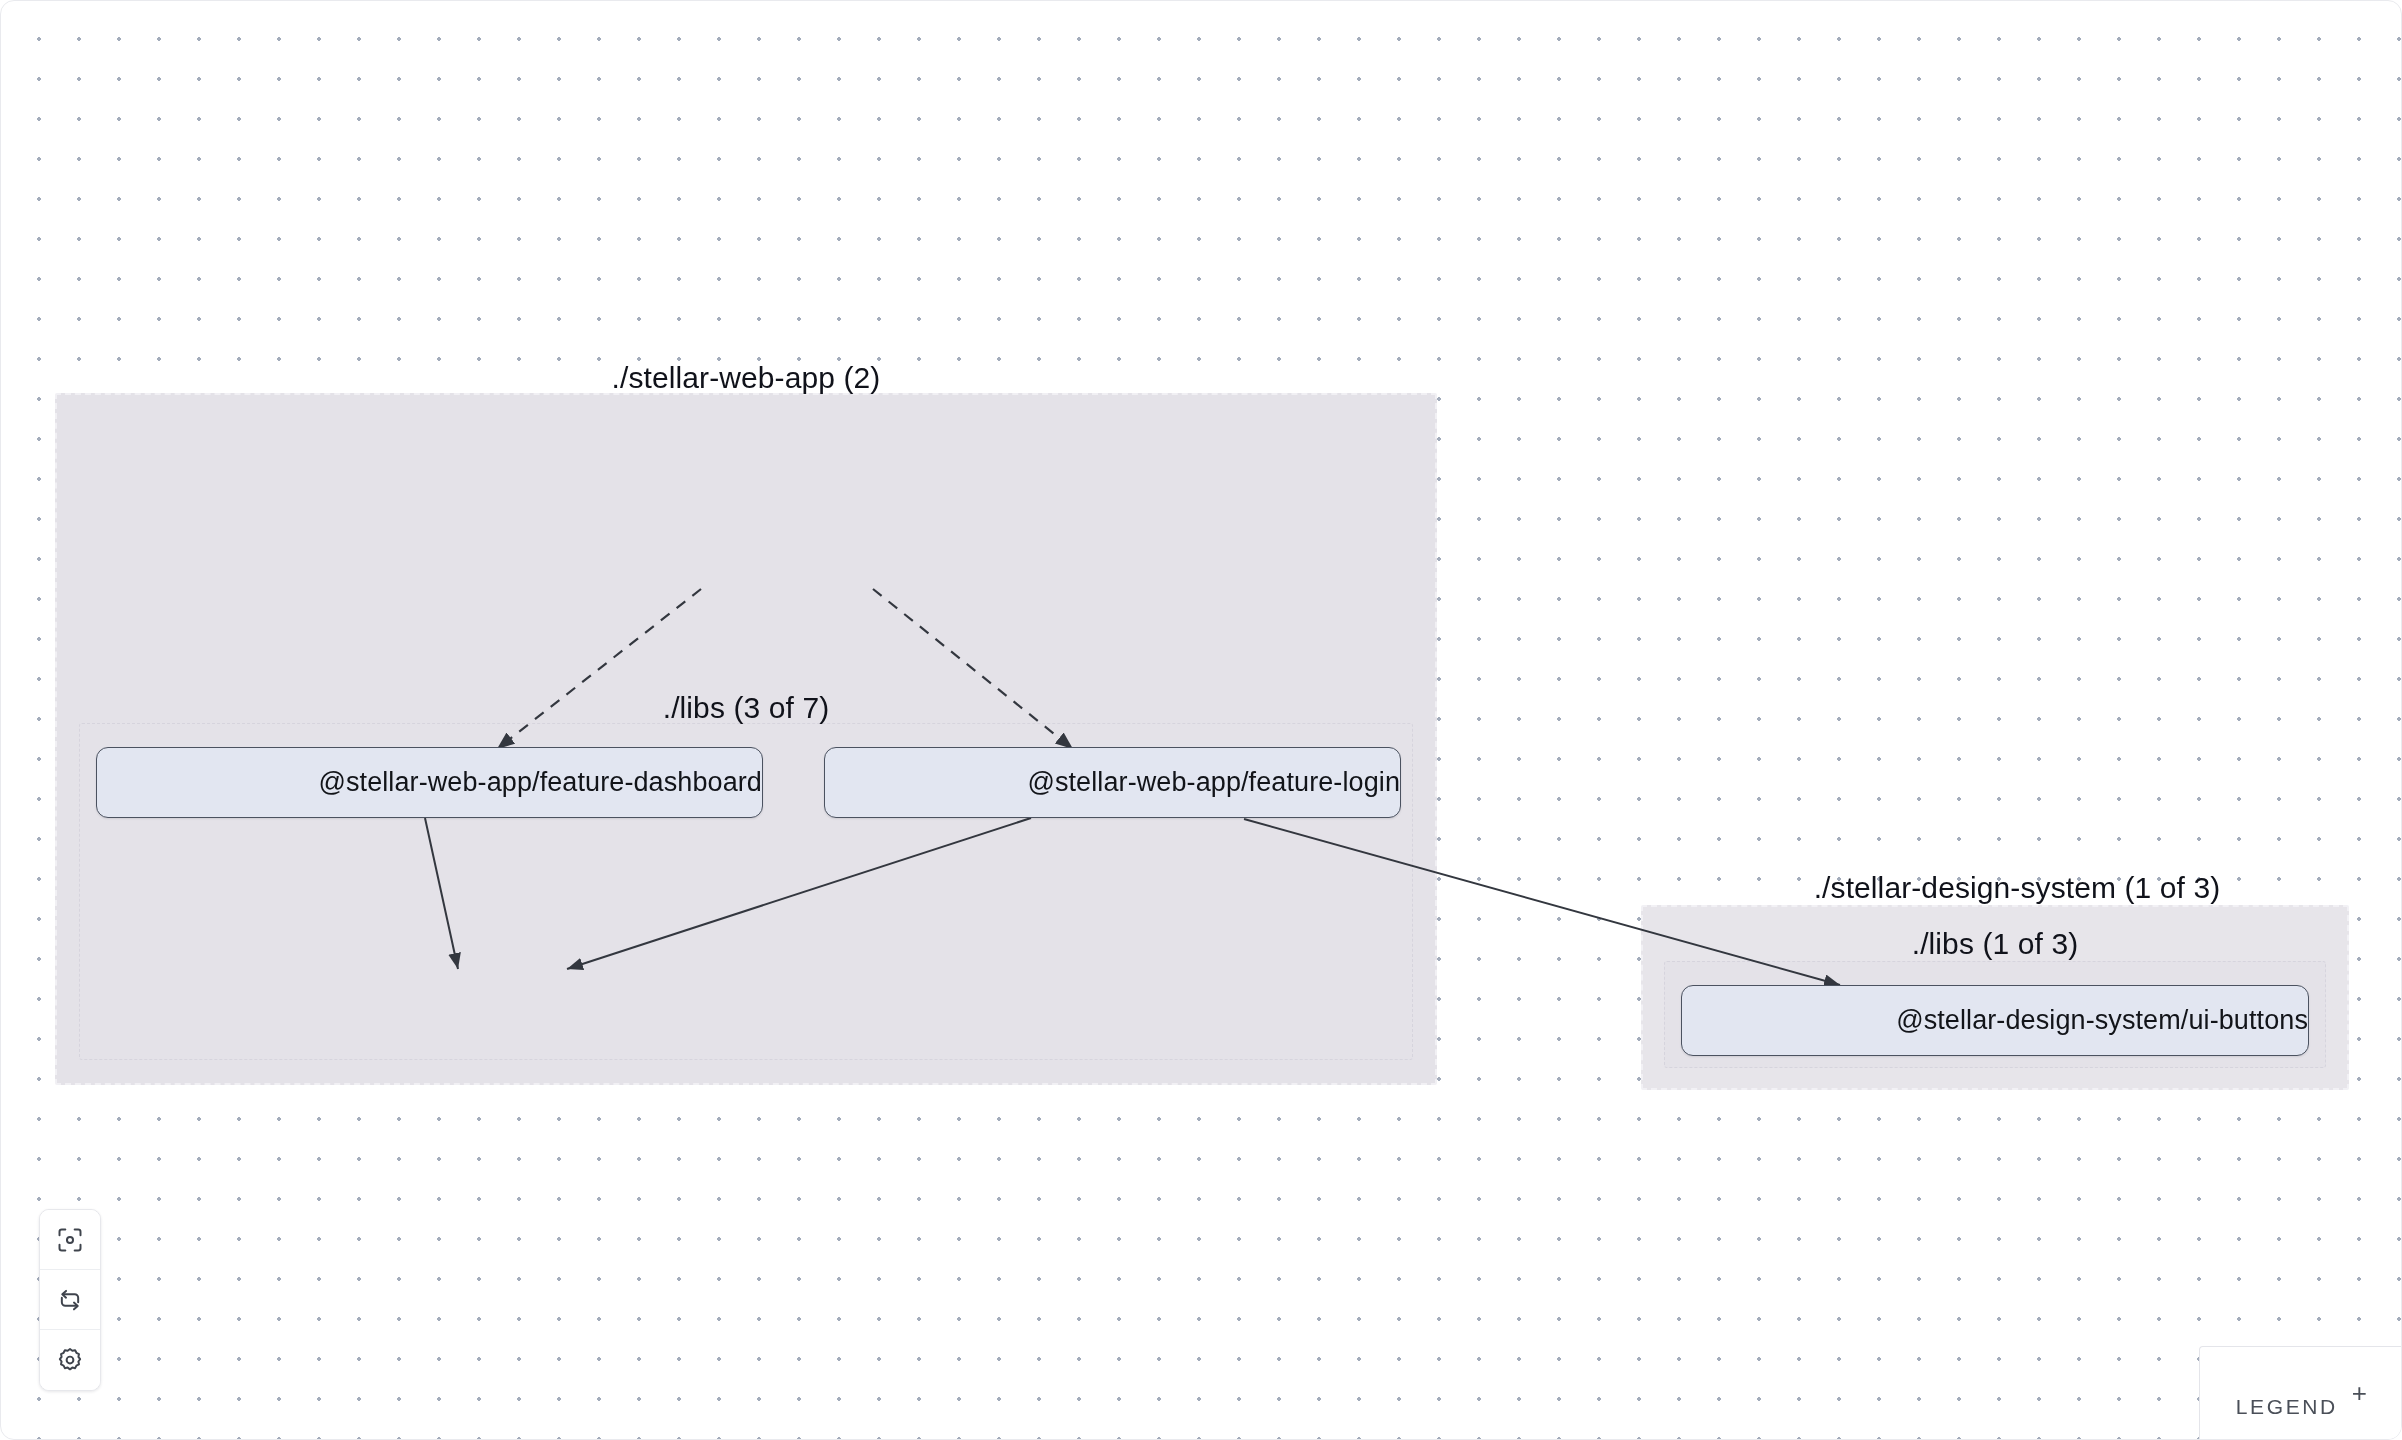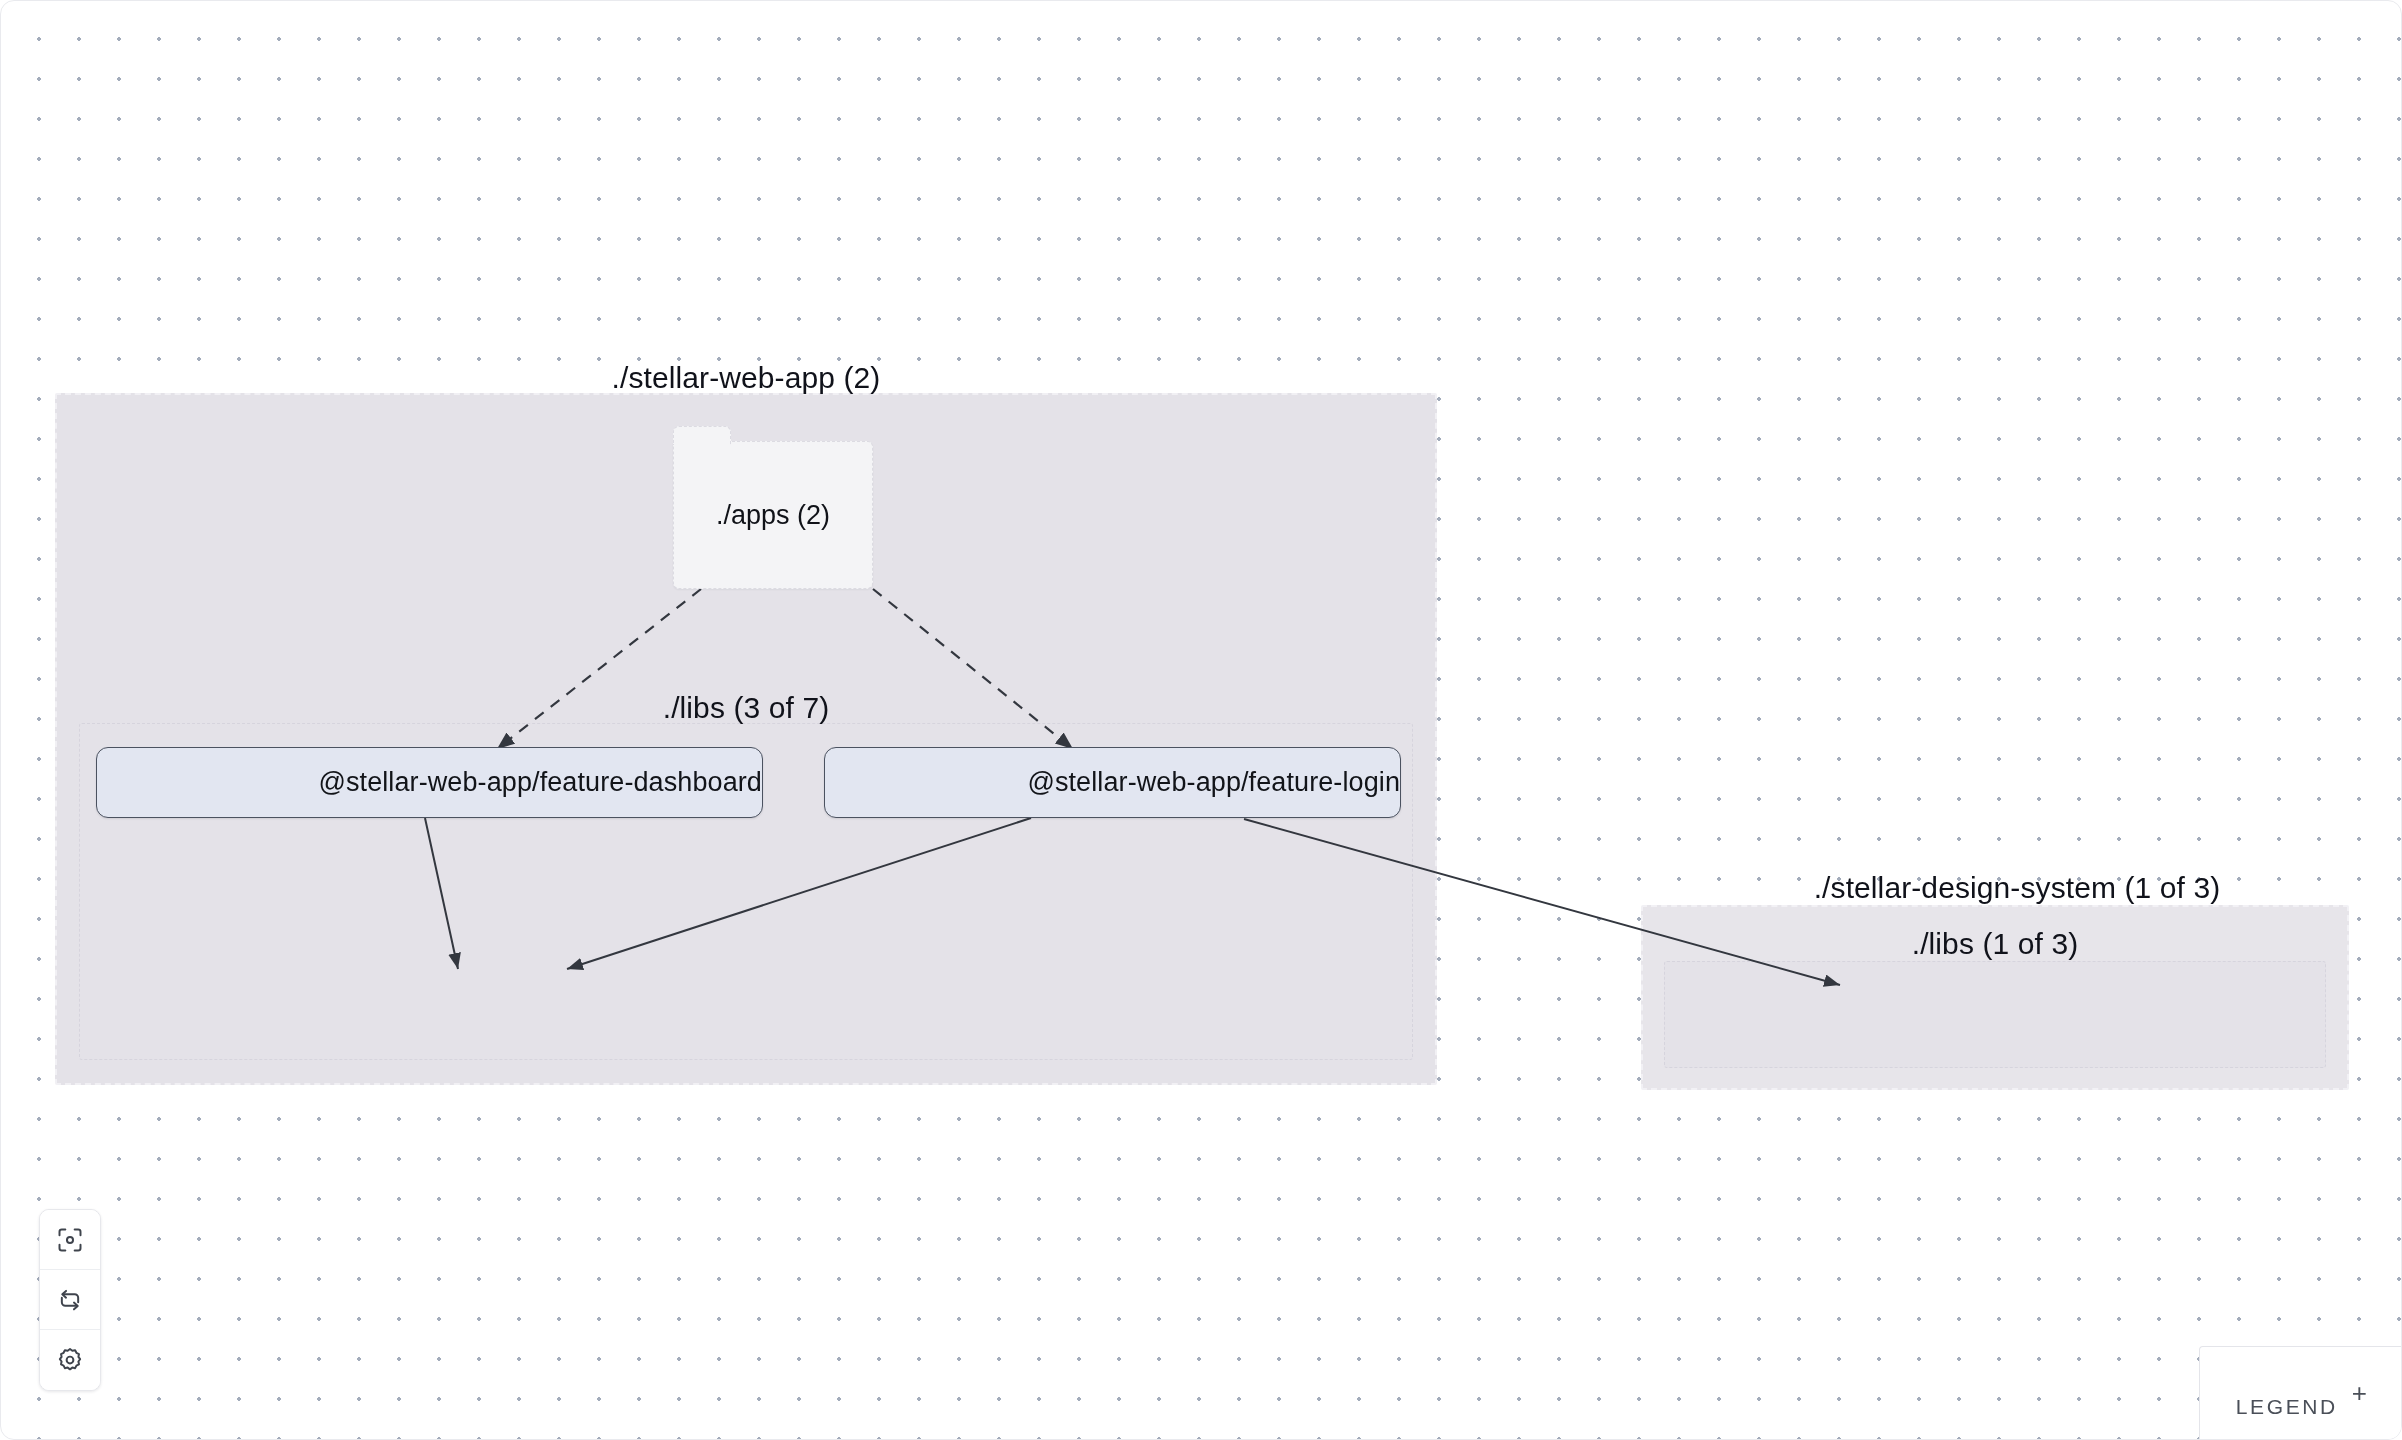--- a/index.html
+++ b/index.html
@@ -193,33 +193,33 @@
 
     <path d="M 872,588 L 1072,748" fill="none" stroke="#33373f" stroke-width="2.2" stroke-dasharray="11 9" marker-end="url(#arrow)"></path>
 
     <path d="M 424,817 L 457,968" fill="none" stroke="#33373f" stroke-width="2.0" marker-end="url(#arrow)"></path>
 
     <path d="M 1030,817 L 566,968" fill="none" stroke="#33373f" stroke-width="2.0" marker-end="url(#arrow)"></path>
 
     <path d="M 1243,818 L 1839,984" fill="none" stroke="#33373f" stroke-width="2.0" marker-end="url(#arrow)"></path>
   </svg>
 
-  <div class="folder" style="left:672px; top:440px; width:200px; height:148px;">
-    <span class="folder-label">./apps (2)</span>
-  </div>
 
   <div class="node" style="left:95px; top:746px; width:667px; height:71px;">
     <span class="node-label">@stellar-web-app/feature-dashboard</span>
   </div>
 
   <div class="node" style="left:823px; top:746px; width:577px; height:71px;">
     <span class="node-label">@stellar-web-app/feature-login</span>
   </div>
 
 
+  <div class="node" style="left:1680px; top:984px; width:628px; height:71px;">
+    <span class="node-label">@stellar-design-system/ui-buttons</span>
+  </div>
 
   <div id="controls">
 
     <button class="ctrl-btn">
       <span>
         <svg width="28" height="28" viewBox="0 0 24 24" fill="none" stroke="#3f444d" stroke-width="1.7" stroke-linecap="round">
           <path d="M3 8V5a2 2 0 0 1 2-2h3"></path>
           <path d="M16 3h3a2 2 0 0 1 2 2v3"></path>
           <path d="M21 16v3a2 2 0 0 1-2 2h-3"></path>
           <path d="M8 21H5a2 2 0 0 1-2-2v-3"></path>

